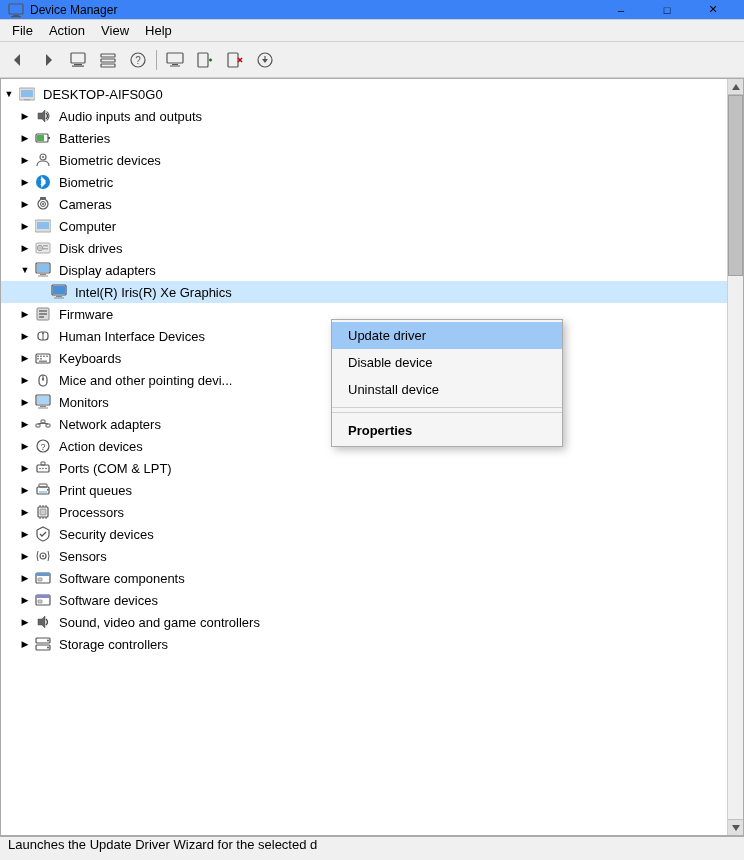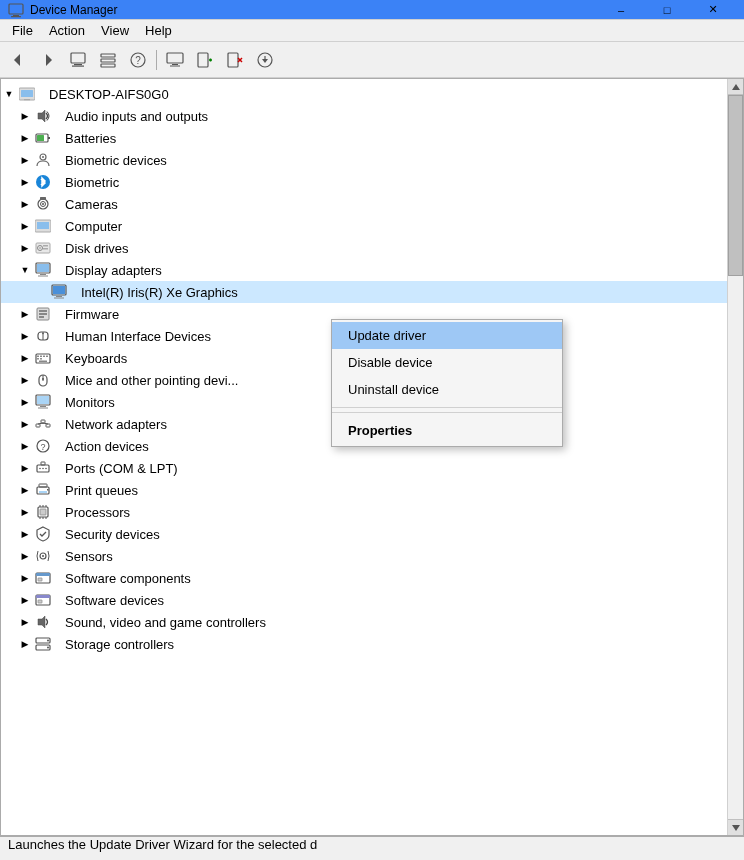--- a/index.html
+++ b/index.html
@@ -143,21 +143,21 @@
       width: 16px;
       height: 16px;
       margin: 0 2px;
       display: inline-flex;
       align-items: center;
       justify-content: center;
       flex-shrink: 0;
       font-size: 13px;
     }
     .tree-label {
-      margin-left: 12px;
+      margin-left: 6px;
       font-size: 13px;
     }
 
     
     .tree-view::-webkit-scrollbar { width: 16px; }
     .tree-view::-webkit-scrollbar-track { background: #f0f0f0; border-left: 1px solid #d0d0d0; }
     .tree-view::-webkit-scrollbar-thumb { background: #c0c0c0; border: 1px solid #a0a0a0; }
 
     
     .context-menu {

